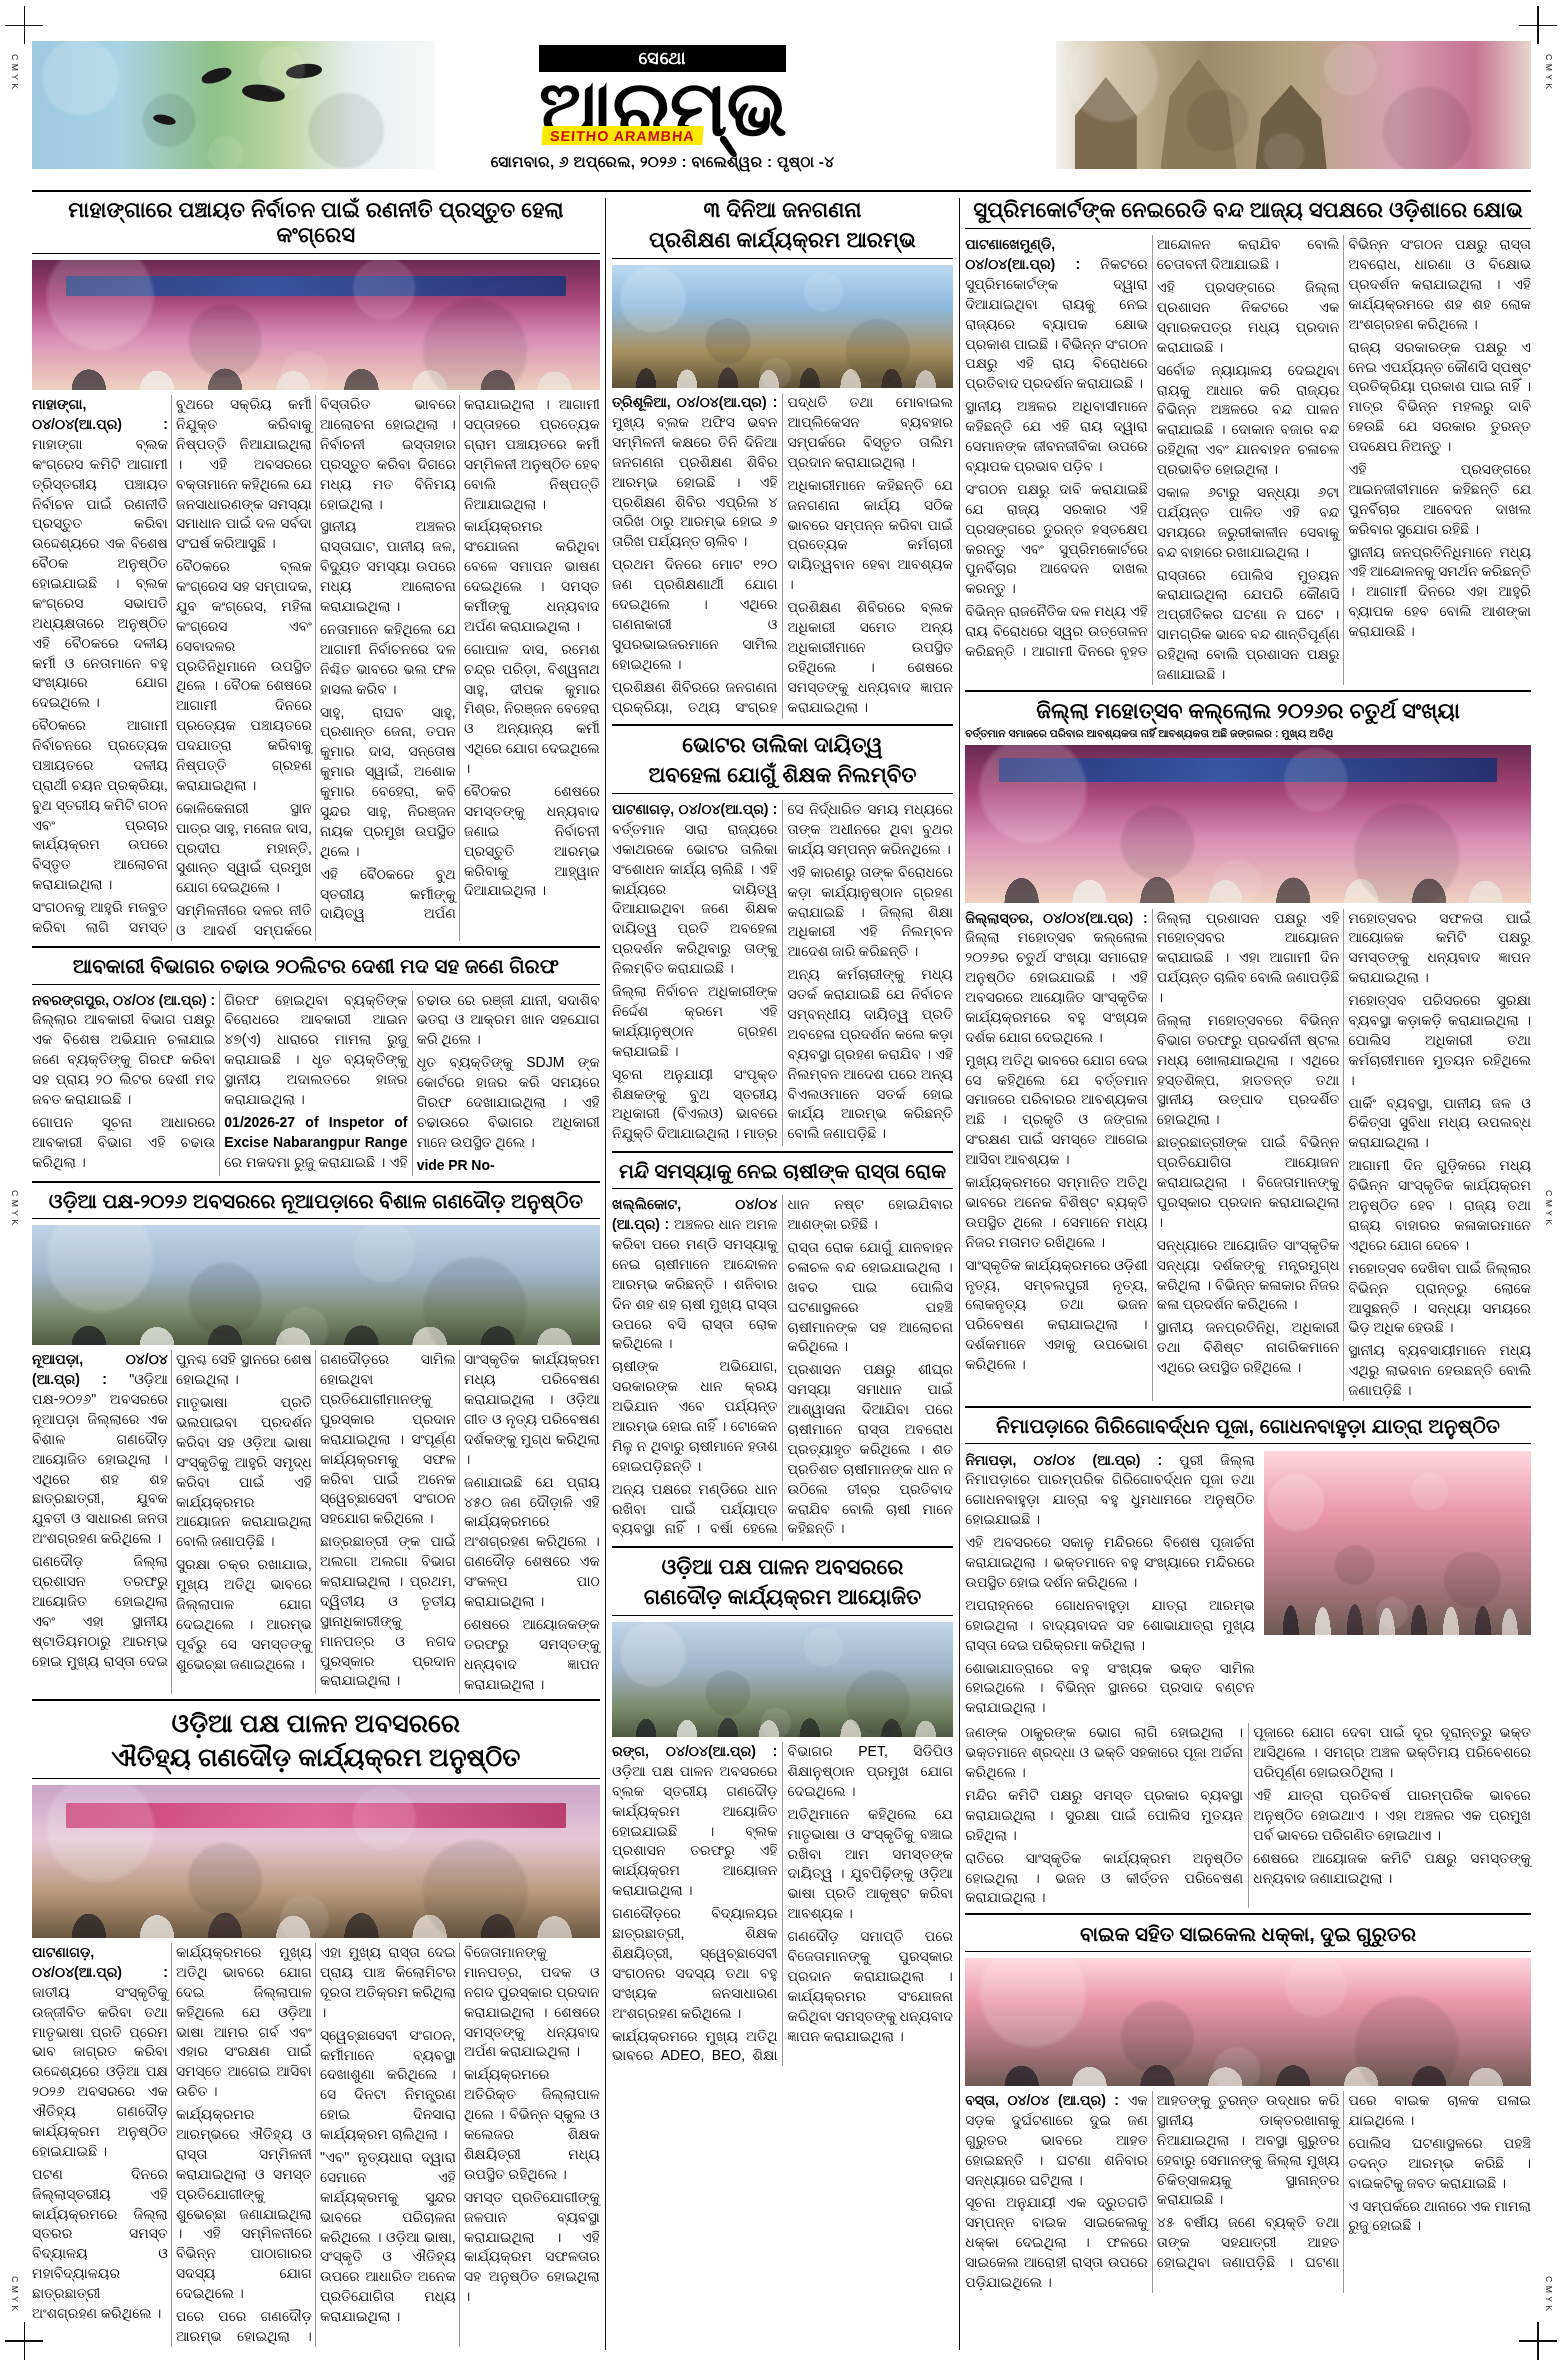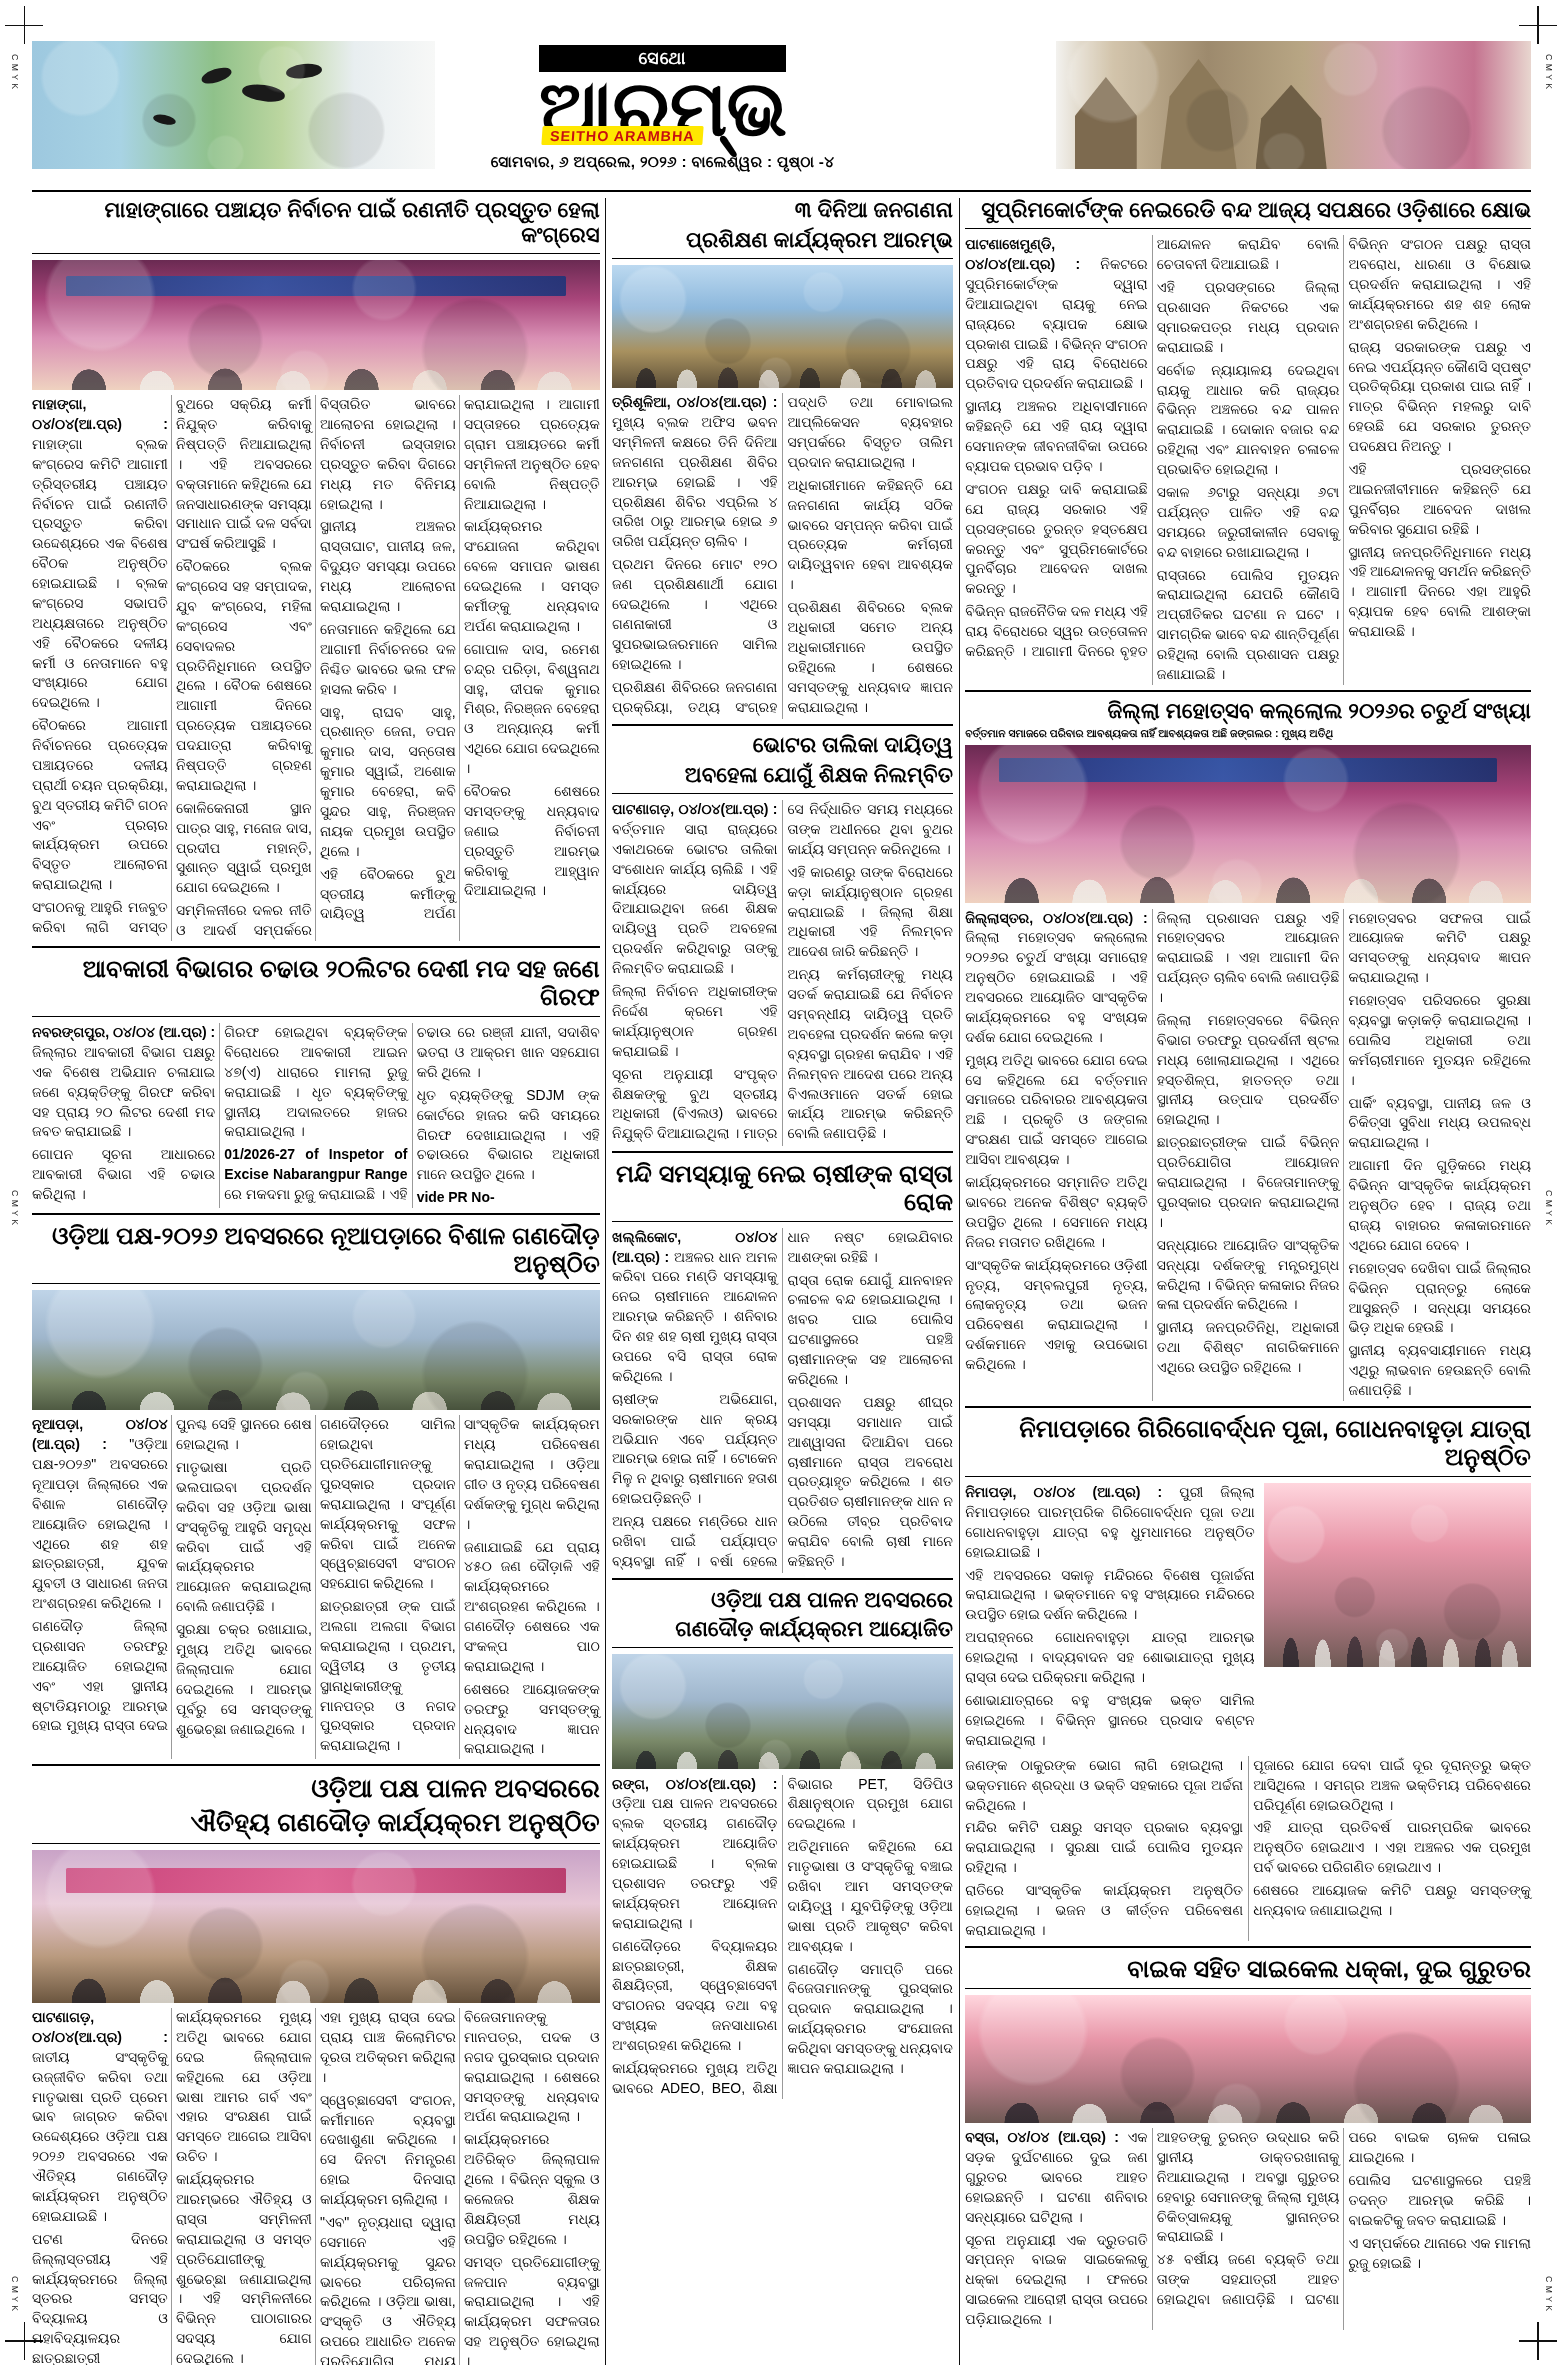--- a/index.html
+++ b/index.html
@@ -40,24 +40,24 @@
   
   .content{position:relative;margin-top:6.1px;display:flex;gap:0;}
   .col{position:relative;}
   .colA{width:568px;}
   .colB{width:341px;margin-left:12.3px;}
   .colC{width:566px;margin-left:12.3px;}
 
   .vrule{position:absolute;top:0;bottom:0;width:1px;background:#111;}
 
   
-  .hl{font-weight:bold;text-align:right;line-height:1.16;margin:0 0 5.1px;}
+  .hl{font-weight:bold;text-align:center;line-height:1.16;margin:0 0 5.1px;}
   .hl-xl{font-size:25.5px;}
   .hl-lg{font-size:21.4px;}
-  .hl-md{font-size:24px;}
+  .hl-md{font-size:20px;}
   .subhl{font-size:10.7px;font-weight:bold;text-align:left;line-height:1.25;margin:-2px 0 5.1px;}
   .rule-thin{height:1px;background:#000;margin:4.1px 0 6.1px;}
   .rule-thick{height:2px;background:#000;margin:5.1px 0 7.1px;}
 
   .photo{width:100%;background:#c9c9c9;position:relative;overflow:hidden;margin-bottom:5.1px;}
 
   .cols2{column-count:2;column-gap:10.2px;column-rule:0.5px solid #999;}
   .cols3{column-count:3;column-gap:9.2px;column-rule:0.5px solid #999;}
   .cols4{column-count:4;column-gap:8.2px;column-rule:0.5px solid #999;}
   .body{font-size:14px;line-height:1.42;text-align:justify;

